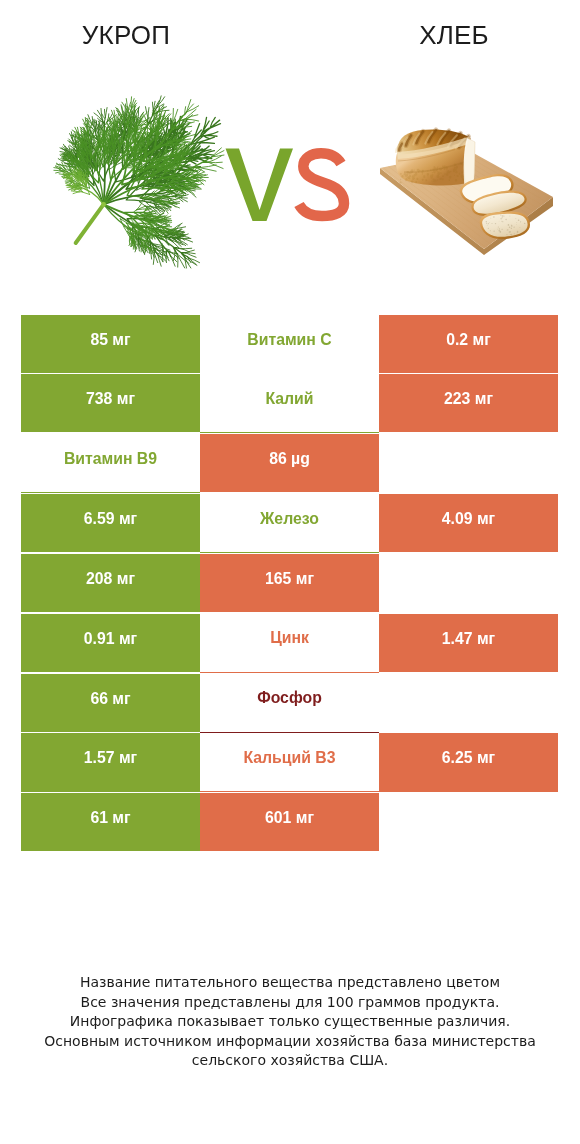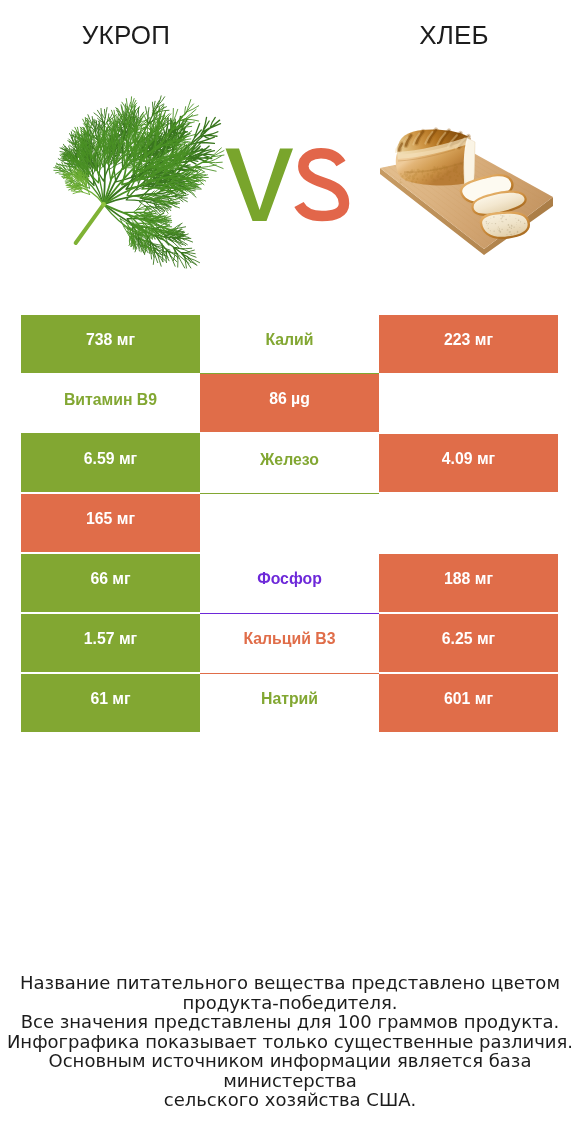--- a/index.html
+++ b/index.html
@@ -13,31 +13,31 @@
   .hdr-left { left:0; width:252px; }
   .hdr-right { left:328px; width:252px; }
 
   .imgzone { position:absolute; top:0; left:0; width:580px; height:300px; }
   .dill { position:absolute; left:0px; top:0px; width:240px; height:290px; }
   .vs { position:absolute; left:216px; top:140px; width:140px; height:90px; }
   .bread { position:absolute; left:370px; top:125px; width:195px; height:140px; }
 
   .table { position:absolute; left:21px; top:314.5px; width:537px; }
   .row { position:relative; height:58.1px; display:flex; }
-  .row + .row { margin-top:1.75px; }
+  .row + .row { margin-top:1.75px;align-items:center; }
   .cell { height:100%; width:179px; display:flex; align-items:center; justify-content:center;
           font-size:15.8px; font-weight:bold; padding-bottom:8px; }
   .cell.left { color:#fff; background:#82A732; }
   .cell.right { color:#fff; background:#E06D49; }
   .cell.mid { background:#fff; }
   .row .cell.mid { border-bottom:1px solid currentColor; height:59.85px; }
   .row:last-child .cell.mid { border-bottom:none; height:58.1px; }
 
   .footer { position:absolute; left:0; top:973px; width:580px; text-align:center;
-            font-family:"DejaVu Sans", sans-serif; font-size:18px; line-height:19.5px; color:#1c1c1c; }
+            font-family:"DejaVu Sans", sans-serif; font-size:14px; line-height:19.5px; color:#1c1c1c; }
 </style>
 </head>
 <body>
 
 <div class="page">
   <div class="hdr">
     <div class="hdr-title hdr-left">УКРОП</div>
     <div class="hdr-title hdr-right">ХЛЕБ</div>
   </div>
   <div class="imgzone">
@@ -140,53 +140,61 @@
 <g transform="translate(135.0,100.0) rotate(-5)">
             <path d="M-25.0,-4.9 C-23.8,-14.0 -8.8,-14.0 6.2,-12.9 C18.8,-11.9 25.0,-7.0 25.0,1.1 C25.0,9.8 15.0,14.0 -1.2,14.0 C-15.5,14.0 -25.0,6.3 -25.0,-4.9 Z" fill="url(#sliceEdge)"></path>
             <path d="M-22.6,-4.1 C-21.5,-11.6 -7.9,-11.6 5.7,-10.7 C17.0,-9.9 22.6,-5.8 22.6,0.9 C22.6,8.1 13.6,11.6 -1.1,11.6 C-14.0,11.6 -22.6,5.2 -22.6,-4.1 Z" fill="url(#crumbSpeck)"></path>
           </g>
 <path d="M141.7 100.3 m-0.5,0 a0.5,0.5 0 1,0 1.0,0 a0.5,0.5 0 1,0 -1.0,0M132.0 96.3 m-0.4,0 a0.4,0.4 0 1,0 0.7,0 a0.4,0.4 0 1,0 -0.7,0M137.0 109.5 m-0.4,0 a0.4,0.4 0 1,0 0.7,0 a0.4,0.4 0 1,0 -0.7,0M134.0 91.1 m-0.4,0 a0.4,0.4 0 1,0 0.7,0 a0.4,0.4 0 1,0 -0.7,0M122.0 98.4 m-0.5,0 a0.5,0.5 0 1,0 1.0,0 a0.5,0.5 0 1,0 -1.0,0M141.1 99.9 m-0.3,0 a0.3,0.3 0 1,0 0.6,0 a0.3,0.3 0 1,0 -0.6,0M146.8 97.4 m-0.4,0 a0.4,0.4 0 1,0 0.8,0 a0.4,0.4 0 1,0 -0.8,0M129.2 105.8 m-0.8,0 a0.8,0.8 0 1,0 1.6,0 a0.8,0.8 0 1,0 -1.6,0M137.3 105.0 m-0.6,0 a0.6,0.6 0 1,0 1.2,0 a0.6,0.6 0 1,0 -1.2,0M116.3 96.8 m-0.7,0 a0.7,0.7 0 1,0 1.4,0 a0.7,0.7 0 1,0 -1.4,0M129.4 103.9 m-0.7,0 a0.7,0.7 0 1,0 1.4,0 a0.7,0.7 0 1,0 -1.4,0M138.5 99.9 m-0.7,0 a0.7,0.7 0 1,0 1.3,0 a0.7,0.7 0 1,0 -1.3,0M145.9 93.5 m-0.4,0 a0.4,0.4 0 1,0 0.8,0 a0.4,0.4 0 1,0 -0.8,0M139.9 91.0 m-0.4,0 a0.4,0.4 0 1,0 0.8,0 a0.4,0.4 0 1,0 -0.8,0M129.1 96.0 m-0.3,0 a0.3,0.3 0 1,0 0.6,0 a0.3,0.3 0 1,0 -0.6,0M129.1 105.5 m-0.5,0 a0.5,0.5 0 1,0 1.0,0 a0.5,0.5 0 1,0 -1.0,0M123.9 92.0 m-0.8,0 a0.8,0.8 0 1,0 1.6,0 a0.8,0.8 0 1,0 -1.6,0M154.7 98.4 m-0.7,0 a0.7,0.7 0 1,0 1.4,0 a0.7,0.7 0 1,0 -1.4,0M132.1 104.3 m-0.6,0 a0.6,0.6 0 1,0 1.2,0 a0.6,0.6 0 1,0 -1.2,0M119.2 97.4 m-0.3,0 a0.3,0.3 0 1,0 0.7,0 a0.3,0.3 0 1,0 -0.7,0M141.8 109.9 m-0.6,0 a0.6,0.6 0 1,0 1.2,0 a0.6,0.6 0 1,0 -1.2,0M132.9 96.8 m-0.5,0 a0.5,0.5 0 1,0 1.0,0 a0.5,0.5 0 1,0 -1.0,0M148.6 95.3 m-0.8,0 a0.8,0.8 0 1,0 1.6,0 a0.8,0.8 0 1,0 -1.6,0M139.4 107.0 m-0.7,0 a0.7,0.7 0 1,0 1.4,0 a0.7,0.7 0 1,0 -1.4,0M118.3 103.3 m-0.6,0 a0.6,0.6 0 1,0 1.2,0 a0.6,0.6 0 1,0 -1.2,0M139.6 102.3 m-0.8,0 a0.8,0.8 0 1,0 1.6,0 a0.8,0.8 0 1,0 -1.6,0M141.4 103.3 m-0.5,0 a0.5,0.5 0 1,0 0.9,0 a0.5,0.5 0 1,0 -0.9,0M130.8 90.1 m-0.5,0 a0.5,0.5 0 1,0 1.1,0 a0.5,0.5 0 1,0 -1.1,0M117.2 100.1 m-0.4,0 a0.4,0.4 0 1,0 0.9,0 a0.4,0.4 0 1,0 -0.9,0M124.1 106.2 m-0.6,0 a0.6,0.6 0 1,0 1.2,0 a0.6,0.6 0 1,0 -1.2,0M141.5 100.9 m-0.4,0 a0.4,0.4 0 1,0 0.7,0 a0.4,0.4 0 1,0 -0.7,0M132.4 91.0 m-0.8,0 a0.8,0.8 0 1,0 1.6,0 a0.8,0.8 0 1,0 -1.6,0M136.1 94.5 m-0.7,0 a0.7,0.7 0 1,0 1.4,0 a0.7,0.7 0 1,0 -1.4,0M146.8 99.4 m-0.3,0 a0.3,0.3 0 1,0 0.6,0 a0.3,0.3 0 1,0 -0.6,0M127.5 104.1 m-0.4,0 a0.4,0.4 0 1,0 0.8,0 a0.4,0.4 0 1,0 -0.8,0M141.8 101.1 m-0.7,0 a0.7,0.7 0 1,0 1.5,0 a0.7,0.7 0 1,0 -1.5,0M149.9 102.7 m-0.4,0 a0.4,0.4 0 1,0 0.8,0 a0.4,0.4 0 1,0 -0.8,0M141.3 109.3 m-0.4,0 a0.4,0.4 0 1,0 0.9,0 a0.4,0.4 0 1,0 -0.9,0M140.4 106.8 m-0.6,0 a0.6,0.6 0 1,0 1.3,0 a0.6,0.6 0 1,0 -1.3,0M116.7 98.4 m-0.5,0 a0.5,0.5 0 1,0 1.0,0 a0.5,0.5 0 1,0 -1.0,0M118.3 98.6 m-0.5,0 a0.5,0.5 0 1,0 1.1,0 a0.5,0.5 0 1,0 -1.1,0M132.2 92.6 m-0.4,0 a0.4,0.4 0 1,0 0.7,0 a0.4,0.4 0 1,0 -0.7,0M147.6 106.8 m-0.7,0 a0.7,0.7 0 1,0 1.3,0 a0.7,0.7 0 1,0 -1.3,0M150.6 96.8 m-0.6,0 a0.6,0.6 0 1,0 1.2,0 a0.6,0.6 0 1,0 -1.2,0M144.3 108.8 m-0.4,0 a0.4,0.4 0 1,0 0.7,0 a0.4,0.4 0 1,0 -0.7,0M128.3 101.9 m-0.5,0 a0.5,0.5 0 1,0 1.0,0 a0.5,0.5 0 1,0 -1.0,0M130.4 106.7 m-0.7,0 a0.7,0.7 0 1,0 1.3,0 a0.7,0.7 0 1,0 -1.3,0M125.5 98.6 m-0.7,0 a0.7,0.7 0 1,0 1.4,0 a0.7,0.7 0 1,0 -1.4,0M133.3 90.0 m-0.3,0 a0.3,0.3 0 1,0 0.6,0 a0.3,0.3 0 1,0 -0.6,0M120.8 93.1 m-0.4,0 a0.4,0.4 0 1,0 0.9,0 a0.4,0.4 0 1,0 -0.9,0M140.3 109.5 m-0.5,0 a0.5,0.5 0 1,0 1.0,0 a0.5,0.5 0 1,0 -1.0,0M120.3 105.8 m-0.5,0 a0.5,0.5 0 1,0 1.0,0 a0.5,0.5 0 1,0 -1.0,0M137.9 104.8 m-0.5,0 a0.5,0.5 0 1,0 0.9,0 a0.5,0.5 0 1,0 -0.9,0M131.1 93.7 m-0.7,0 a0.7,0.7 0 1,0 1.4,0 a0.7,0.7 0 1,0 -1.4,0M144.1 102.2 m-0.6,0 a0.6,0.6 0 1,0 1.2,0 a0.6,0.6 0 1,0 -1.2,0" fill="#9c8a63" opacity="0.35"></path>
 </svg>
 </div>
   </div>
   <div class="table" id="table">
       <div class="row">
+        <div class="cell left">85 мг</div>
+        <div class="cell mid" style="color:#82A732">Витамин C</div>
+        <div class="cell right">0.2 мг</div>
+      </div>
+      <div class="row">
         <div class="cell left">738 мг</div>
         <div class="cell mid" style="color:#82A732">Калий</div>
         <div class="cell right">223 мг</div>
       </div>
       <div class="row">
         <div class="cell mid" style="color:#82A732">Витамин B9</div>
         <div class="cell right">86 µg</div>
       </div>
       <div class="row">
         <div class="cell left">6.59 мг</div>
         <div class="cell mid" style="color:#82A732">Железо</div>
         <div class="cell right">4.09 мг</div>
       </div>
       <div class="row">
+        <div class="cell left">208 мг</div>
         <div class="cell right">165 мг</div>
       </div>
       <div class="row">
+        <div class="cell left">0.91 мг</div>
+        <div class="cell mid" style="color:#E06D49">Цинк</div>
+        <div class="cell right">1.47 мг</div>
+      </div>
+      <div class="row">
         <div class="cell left">66 мг</div>
-        <div class="cell mid" style="color:#6d28d9">Фосфор</div>
-        <div class="cell right">188 мг</div>
+        <div class="cell mid" style="color:#7f1d1d">Фосфор</div>
       </div>
       <div class="row">
         <div class="cell left">1.57 мг</div>
         <div class="cell mid" style="color:#E06D49">Кальций B3</div>
         <div class="cell right">6.25 мг</div>
       </div>
       <div class="row">
         <div class="cell left">61 мг</div>
-        <div class="cell mid" style="color:#82A732">Натрий</div>
         <div class="cell right">601 мг</div>
       </div>
     </div>
   <div class="footer" id="footer">
       <div>Название питательного вещества представлено цветом</div>
-      <div>продукта-победителя.</div>
       <div>Все значения представлены для 100 граммов продукта.</div>
       <div>Инфографика показывает только существенные различия.</div>
-      <div>Основным источником информации является база министерства</div>
+      <div>Основным источником информации хозяйства база министерства</div>
       <div>сельского хозяйства США.</div>
     </div>
 </div>
 
 </body></html>

